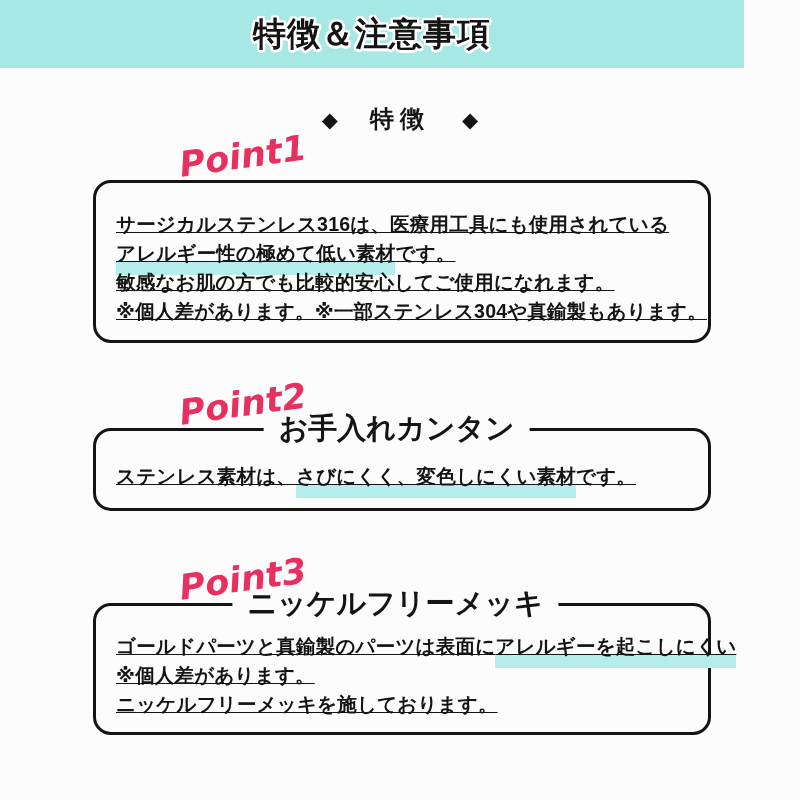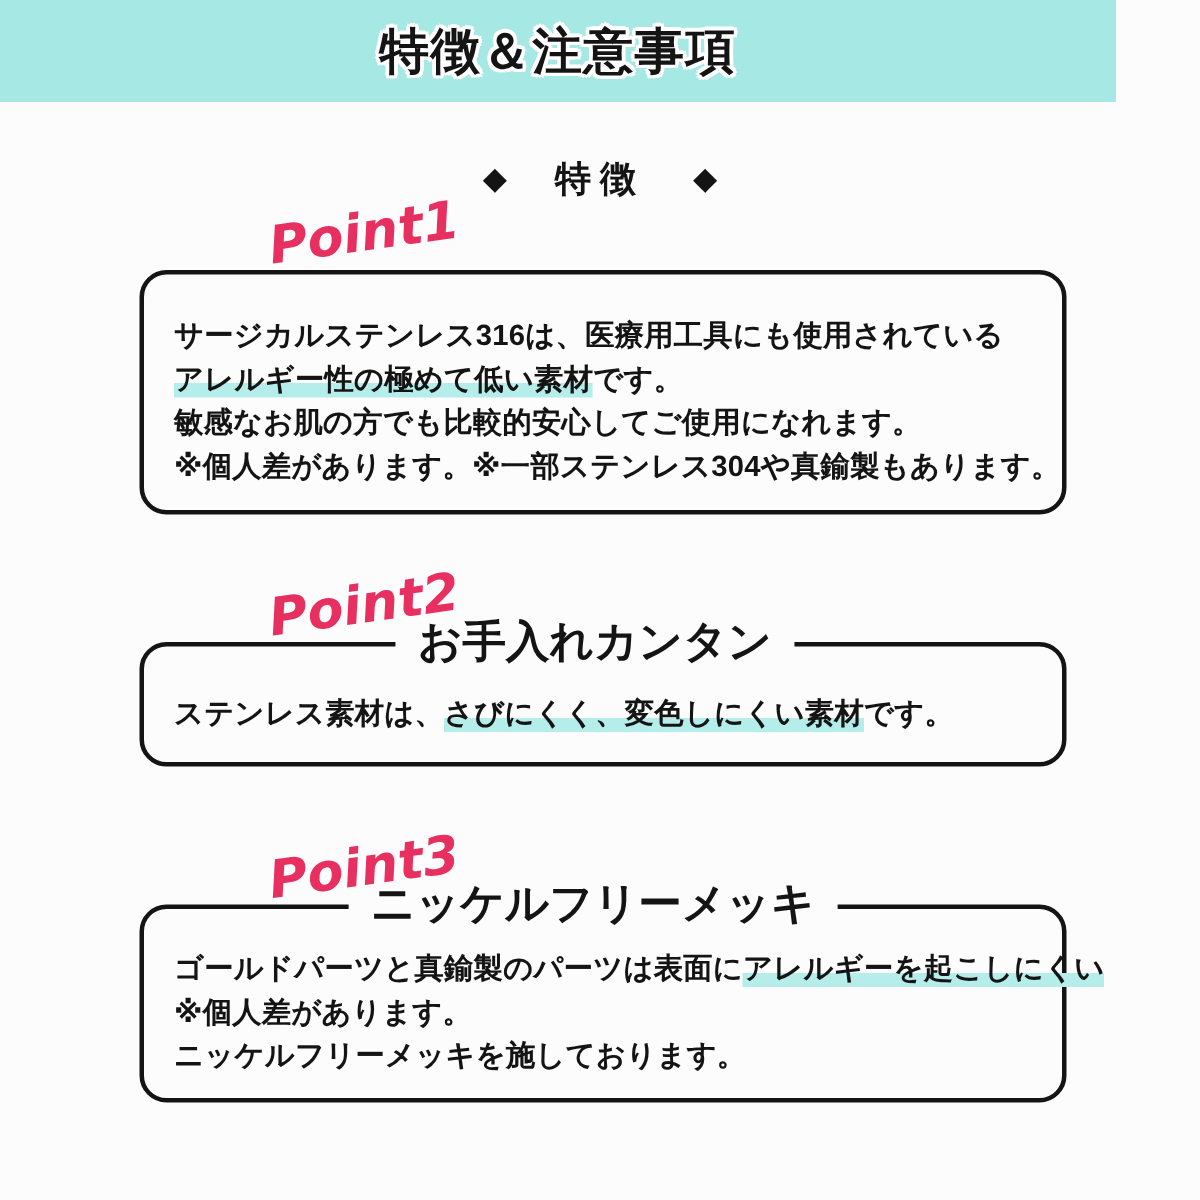--- a/index.html
+++ b/index.html
@@ -64,32 +64,32 @@
   .point-title{
     position:absolute;top:-22px;left:50%;
     transform:translateX(-52%);
     background:var(--bg);
     padding:0 15px;
     font-size:29px;font-weight:bold;white-space:nowrap;
     line-height:38px;
     color:var(--ink);
     z-index:2;
   }
-  .point-body{display:block;}
+  .point-body{display:block;text-decoration:underline;}
   .box1 .point-body{padding:27px 14px 14px 20px;}
   .box2 .point-body{padding:31px 14px 17px 20px;}
   .box3 .point-body{padding:26px 14px 13px 20px;}
   .body-line{
     font-size:19.5px;font-weight:bold;line-height:29px;
     letter-spacing:0.2px;white-space:nowrap;
     color:var(--ink);
   }
   .hl{
     background:linear-gradient(to bottom,transparent 58%,var(--hl) 58%);
-    padding-bottom:1px;
+    padding-bottom:11px;
   }
 </style>
 </head>
 <body>
 
 <header class="header">
   <h1 class="header-title">特徴＆注意事項</h1>
 </header>
 
 <div class="section-label">

